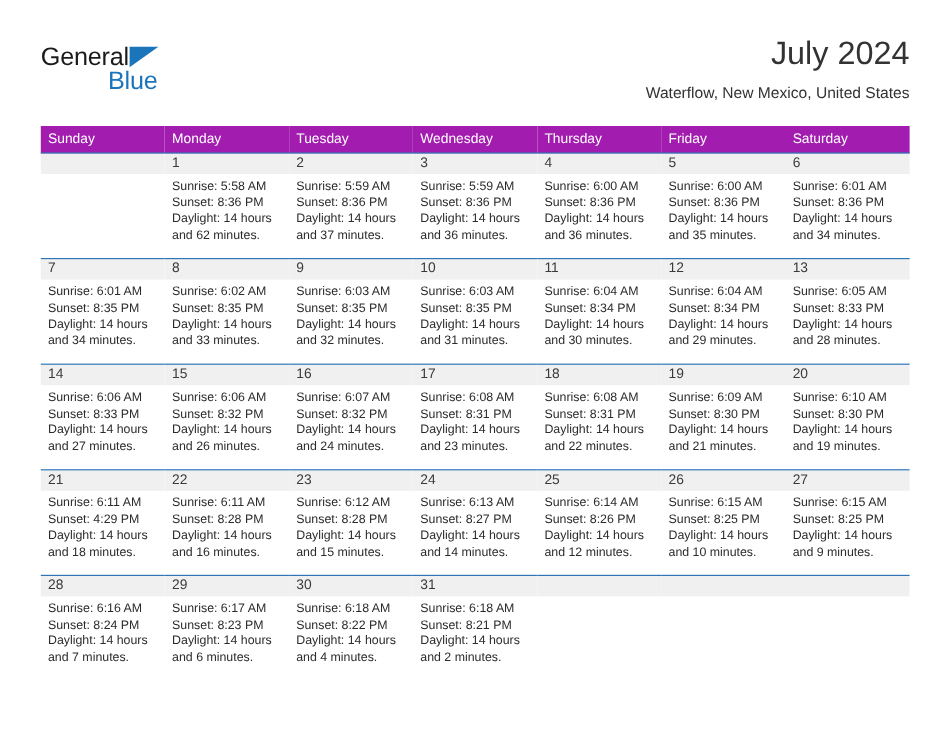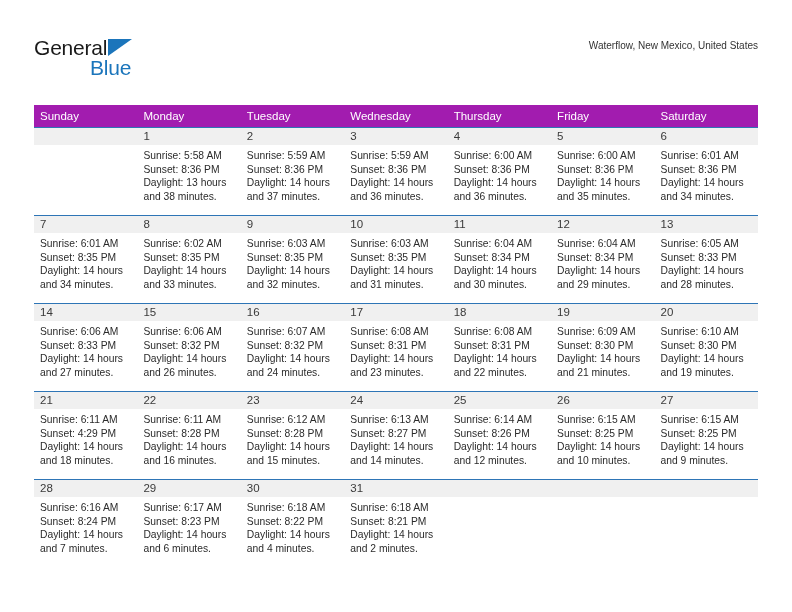--- a/index.html
+++ b/index.html
@@ -71,21 +71,21 @@
     text-align: right;
   }
   .month-title {
     font-size: 27px;
     color: #333333;
     line-height: 32px;
     font-weight: normal;
     white-space: nowrap;
   }
   .location {
-    font-size: 10px;
+    font-size: 13px;
     color: #333333;
     line-height: 20px;
     margin-top: 8px;
     white-space: nowrap;
   }
 
   
   .calendar {
     position: absolute;
     left: 34px;
@@ -147,20 +147,21 @@
 
   <div class="header">
 
     <div class="logo">
       <span class="logo-general">General</span>
       <span class="logo-tri"></span>
       <span class="logo-blue">Blue</span>
     </div>
 
     <div class="title-block">
+      <div class="month-title">July 2024</div>
       <div class="location">Waterflow, New Mexico, United States</div>
     </div>
 
   </div>
 
   <table class="calendar">
     <colgroup>
       <col>
         <col>
         <col>
@@ -183,21 +184,21 @@
     <tbody>
         <tr class="week-row">
           <td>
             <div class="daynum empty"></div>
           </td>
           <td>
             <div class="daynum">1</div>
             <div class="details">
               <div>Sunrise: 5:58 AM</div>
               <div>Sunset: 8:36 PM</div>
-              <div class="dl">Daylight: 13 hours and 38 minutes.</div>
+              <div class="dl">Daylight: 14 hours and 62 minutes.</div>
             </div>
           </td>
           <td>
             <div class="daynum">2</div>
             <div class="details">
               <div>Sunrise: 5:59 AM</div>
               <div>Sunset: 8:36 PM</div>
               <div class="dl">Daylight: 14 hours and 37 minutes.</div>
             </div>
           </td>

